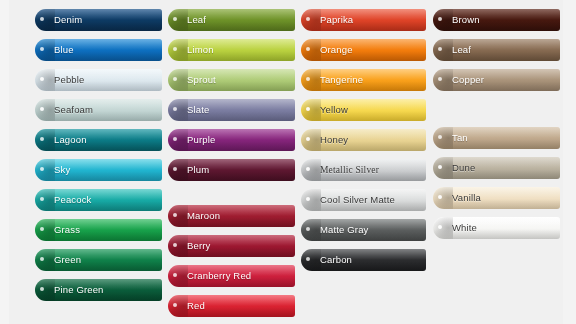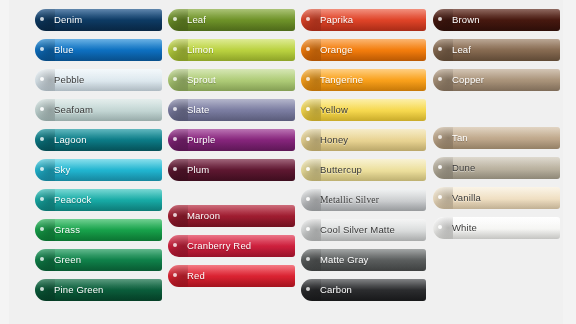--- a/index.html
+++ b/index.html
@@ -245,20 +245,27 @@
           <span class="dot"></span>
           <span class="label">Plum</span>
         </div>
         <div class="swatch" style="background: linear-gradient(rgb(184, 48, 68) 0%, rgb(158, 28, 48) 52%, rgb(134, 20, 38) 100%); margin-top: 24px;">
           <span class="gloss"></span>
           <span class="shade"></span>
           <span class="cap"></span>
           <span class="dot"></span>
           <span class="label">Maroon</span>
         </div>
+        <div class="swatch" style="background: linear-gradient(rgb(182, 44, 69) 0%, rgb(156, 23, 48) 52%, rgb(132, 16, 37) 100%);">
+          <span class="gloss"></span>
+          <span class="shade"></span>
+          <span class="cap"></span>
+          <span class="dot"></span>
+          <span class="label">Berry</span>
+        </div>
         <div class="swatch" style="background: linear-gradient(rgb(226, 60, 87) 0%, rgb(204, 31, 60) 52%, rgb(180, 21, 49) 100%);">
           <span class="gloss"></span>
           <span class="shade"></span>
           <span class="cap"></span>
           <span class="dot"></span>
           <span class="label">Cranberry Red</span>
         </div>
         <div class="swatch" style="background: linear-gradient(rgb(239, 66, 80) 0%, rgb(217, 34, 49) 52%, rgb(194, 22, 36) 100%);">
           <span class="gloss"></span>
           <span class="shade"></span>
@@ -296,27 +303,20 @@
           <span class="dot"></span>
           <span class="label">Yellow</span>
         </div>
         <div class="swatch dark-text" style="background: linear-gradient(rgb(242, 227, 176) 0%, rgb(232, 211, 146) 52%, rgb(221, 198, 126) 100%);">
           <span class="gloss"></span>
           <span class="shade"></span>
           <span class="cap"></span>
           <span class="dot"></span>
           <span class="label">Honey</span>
         </div>
-        <div class="swatch dark-text" style="background: linear-gradient(rgb(245, 236, 190) 0%, rgb(236, 223, 156) 52%, rgb(226, 210, 135) 100%);">
-          <span class="gloss"></span>
-          <span class="shade"></span>
-          <span class="cap"></span>
-          <span class="dot"></span>
-          <span class="label">Buttercup</span>
-        </div>
         <div class="swatch dark-text" style="background: linear-gradient(rgb(233, 235, 236) 0%, rgb(204, 206, 208) 52%, rgb(180, 183, 186) 100%); font-family: Liberation Serif, serif;">
           <span class="gloss"></span>
           <span class="shade"></span>
           <span class="cap"></span>
           <span class="dot"></span>
           <span class="label">Metallic Silver</span>
         </div>
         <div class="swatch dark-text" style="background: linear-gradient(rgb(239, 240, 240) 0%, rgb(218, 220, 220) 52%, rgb(201, 203, 203) 100%);">
           <span class="gloss"></span>
           <span class="shade"></span>

